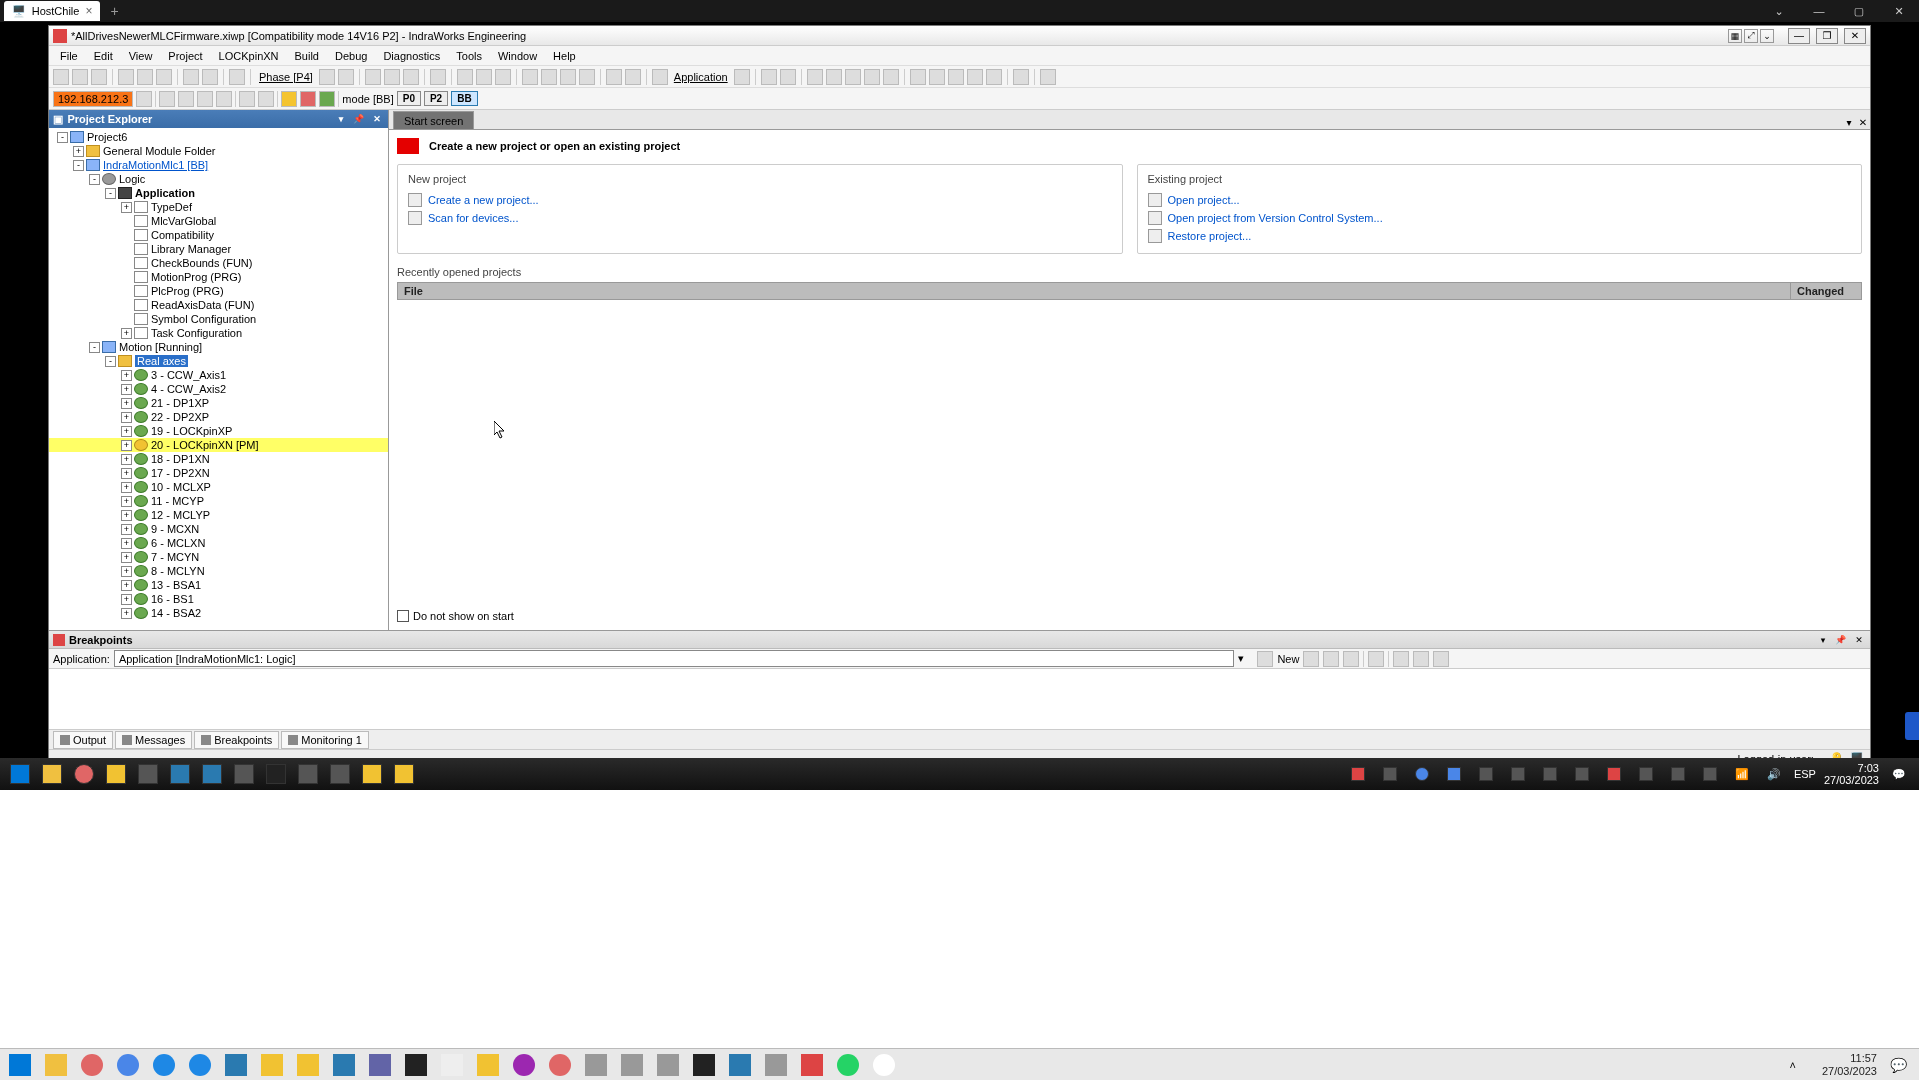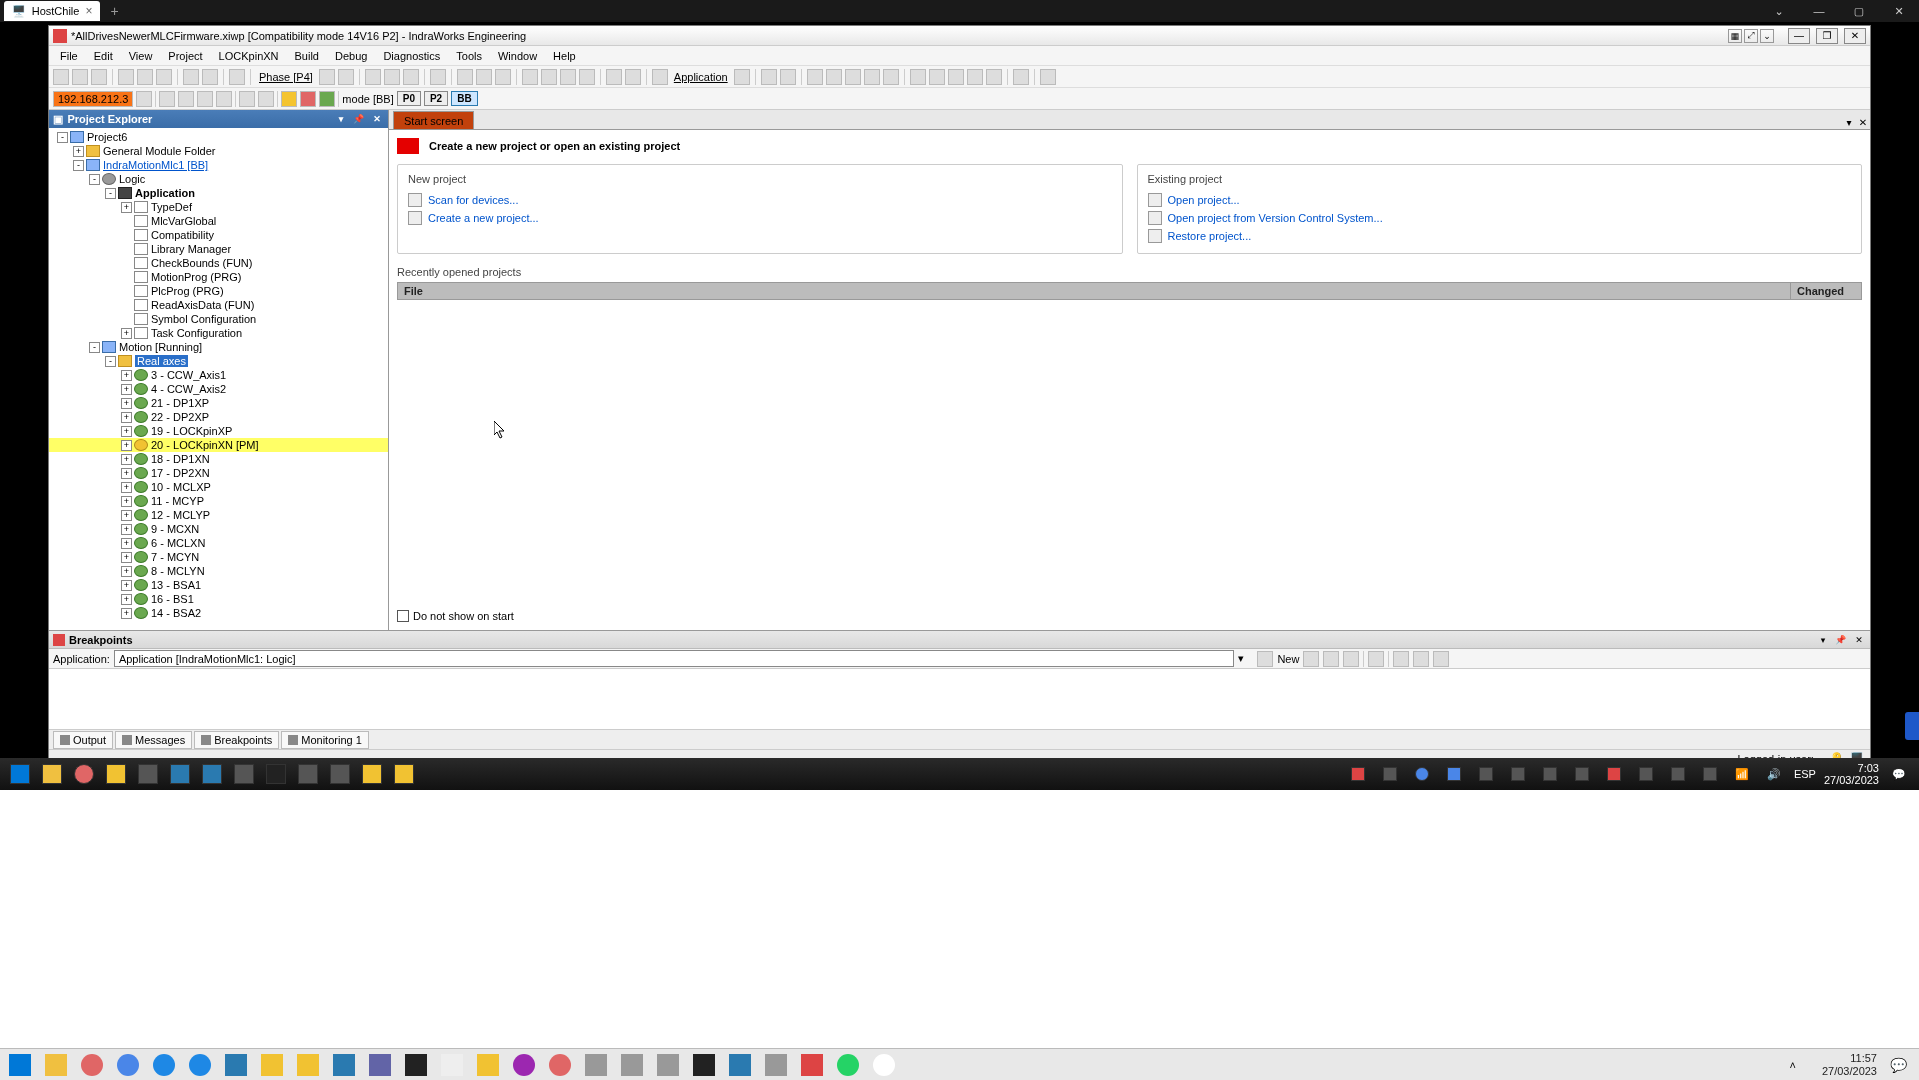--- a/index.html
+++ b/index.html
@@ -60,21 +60,21 @@
 .ti-node{background:#6aa84f; border:1px solid #3d7a2a; border-radius:50%;}
 .ti-node-y{background:#f1c232; border:1px solid #b08a1a; border-radius:50%;}
 .ti-box{background:#8ab4f8; border:1px solid #3a6da8;}
 .ti-gear{background:#999; border:1px solid #666; border-radius:50%;}
 .ti-app{background:#444; border:1px solid #222;}
 .ti-doc{background:#fff; border:1px solid #888;}
 
 
 .panel-main { flex:1; display:flex; flex-direction:column; background:#f0f0f0;}
 .tabstrip { height:20px; display:flex; align-items:flex-end; padding-left:4px; background:#e8e8e8; border-bottom:1px solid #999;}
-.tabstrip .tab { background:#c2410c; border:1px solid #999; border-bottom:none; padding:2px 10px; height:18px; display:flex; align-items:center;}
+.tabstrip .tab { background:#737373; border:1px solid #999; border-bottom:none; padding:2px 10px; height:18px; display:flex; align-items:center;}
 .tabstrip .spacer{flex:1;}
 .tabstrip .tbtn-sm{ width:14px;height:14px; display:flex;align-items:center;justify-content:center; font-size:10px;}
 .start-content { flex:1; background:#fff; padding:8px; display:flex; flex-direction:column;}
 .start-banner { display:flex; align-items:center; margin-bottom:10px;}
 .start-banner .red { width:22px; height:16px; background:#e40000; margin-right:10px;}
 .start-banner .txt { font-weight:bold; }
 .start-panels { display:flex; gap:14px; }
 .start-panel { flex:1; border:1px solid #ccc; padding:8px 10px; border-radius:2px;}
 .start-panel h4 { font-weight:normal; color:#444; margin-bottom:6px;}
 .start-link { display:flex; align-items:center; gap:6px; color:#0054cc; cursor:pointer; padding:2px 0;}
@@ -497,25 +497,25 @@
           <div class="start-banner">
             <span class="red"></span>
             <span class="txt">Create a new project or open an existing project</span>
           </div>
           <div class="start-panels">
             <div class="start-panel">
               <h4>New project</h4>
               <div id="new-links">
                   <div class="start-link">
                     <span class="licon"></span>
-                    <span>Scan for devices...</span>
+                    <span>Create a new project...</span>
                   </div>
                   <div class="start-link">
                     <span class="licon"></span>
-                    <span>Create a new project...</span>
+                    <span>Scan for devices...</span>
                   </div>
                 </div>
             </div>
             <div class="start-panel">
               <h4>Existing project</h4>
               <div id="exist-links">
                   <div class="start-link">
                     <span class="licon"></span>
                     <span>Open project...</span>
                   </div>

